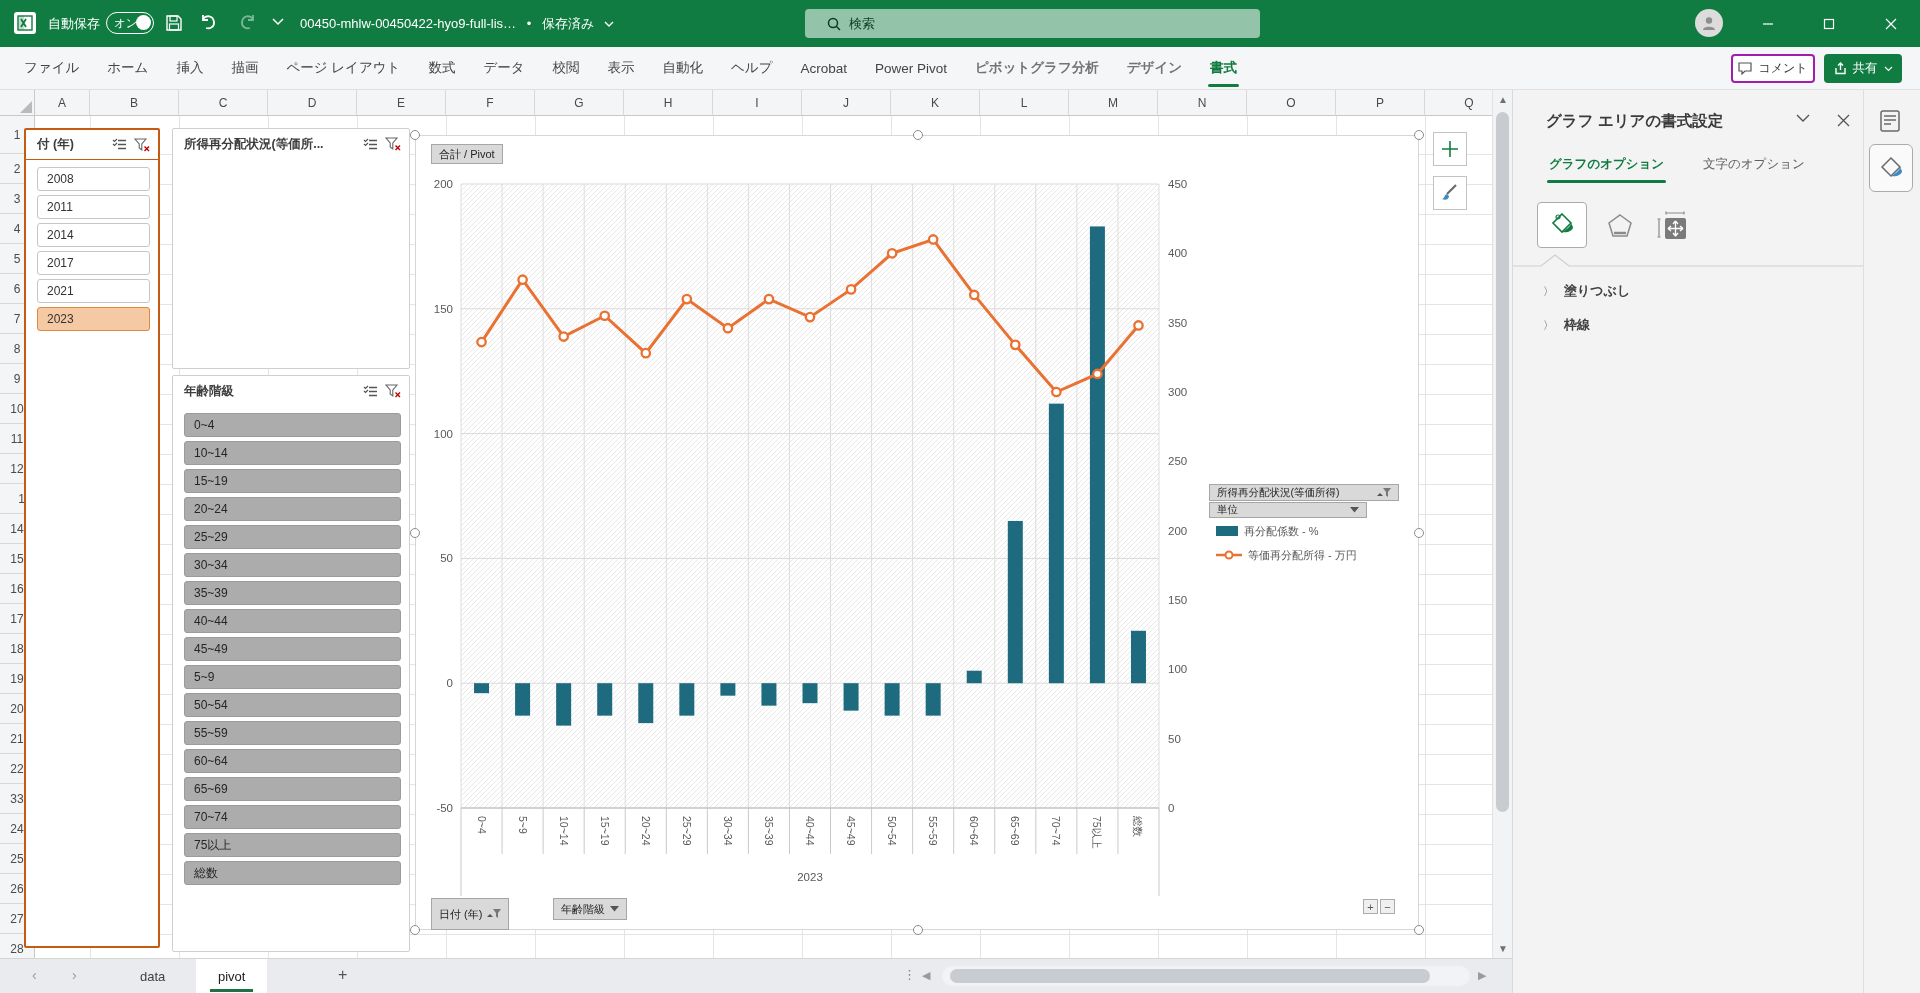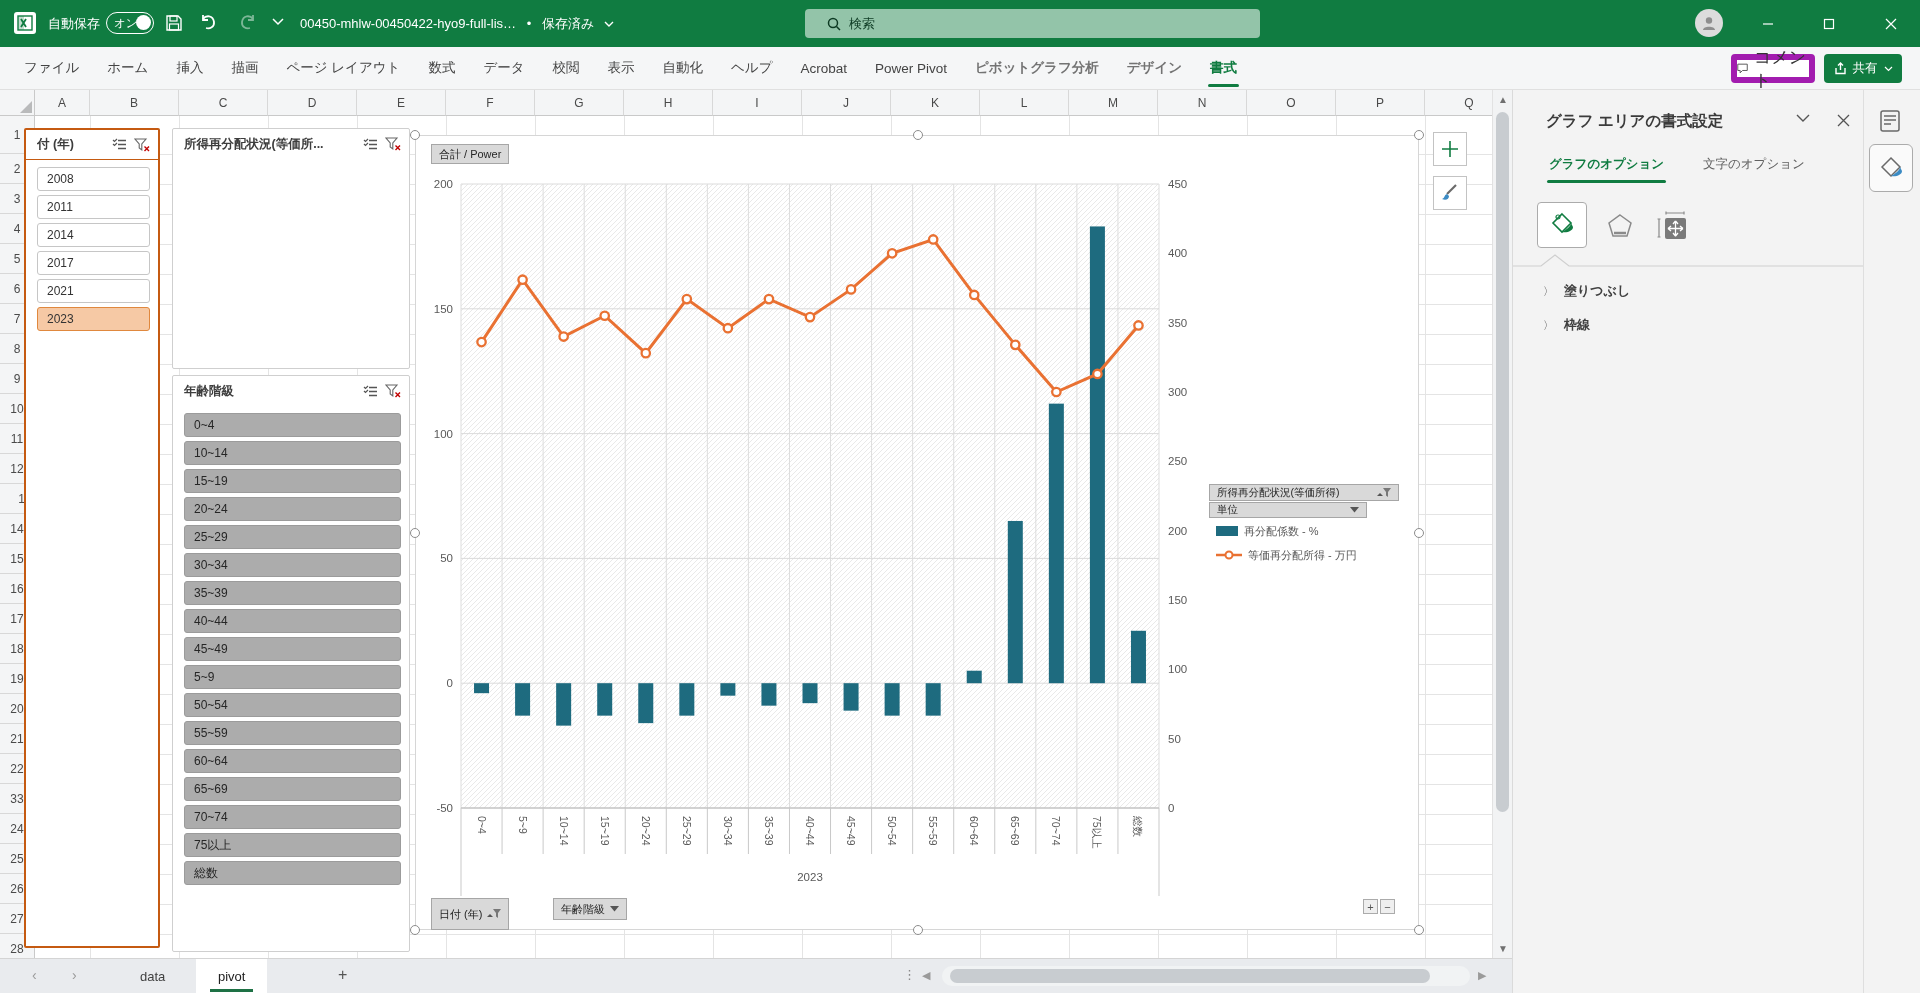--- a/index.html
+++ b/index.html
@@ -20,21 +20,21 @@
   .avatar { position:absolute; left:1695px; top:9px; width:28px; height:28px; border-radius:50%; background:#DCDCDC; display:flex; align-items:center; justify-content:center; }
   .winbtn { position:absolute; top:0; width:46px; height:47px; display:flex; align-items:center; justify-content:center; color:#fff; font-size:13px; }
 
   
   .ribbonrow { position:absolute; left:0; top:47px; width:1920px; height:43px; background:#F5F6F7; border-bottom:1px solid #E0E0E0; }
   .ribbon-tabs { position:absolute; left:10px; top:0; height:42px; display:flex; align-items:flex-start; gap:0; }
   .rtab { padding:0 14px; font-size:13.5px; color:#444; height:42px; display:flex; align-items:center; position:relative; white-space:nowrap; }
   .rtab.ctx { color:#737373;font-weight:bold; }
   .rtab.active { color:#107C41; font-weight:700; }
   .rtab.active::after { content:""; position:absolute; left:12px; right:12px; bottom:2px; height:3px; background:#107C41; border-radius:2px; }
-  .cmt-btn { position:absolute; left:1731px; top:7px; width:84px; height:29px; background:#fff; border:6px solid #a21caf; border-radius:4px; display:flex; align-items:center; justify-content:center; gap:6px; font-size:17px; color:#333; }
+  .cmt-btn { position:absolute; left:1731px; top:7px; width:84px; height:29px; background:#fff; border:2px solid #a21caf; border-radius:4px; display:flex; align-items:center; justify-content:center; gap:6px; font-size:12px; color:#333; }
   .share-btn { position:absolute; left:1824px; top:7px; width:78px; height:29px; background:#107C41; border-radius:4px; display:flex; align-items:center; justify-content:center; gap:6px; font-size:12.5px; color:#fff; }
 
   
   .sheet { position:absolute; left:0; top:90px; width:1492px; height:868px; background:#fff; overflow:hidden; }
   .colhdr { position:absolute; left:0; top:0; height:26px; display:flex; }
   .hdrcell { background:#F4F5F6; border-right:1px solid #D8D8D8; border-bottom:1px solid #C9C9C9; color:#4a4a4a; font-size:12px; display:flex; align-items:center; justify-content:center; }
   .corner { position:relative; background:#F4F5F6; border-right:1px solid #C9C9C9; border-bottom:1px solid #C9C9C9; }
   .corner::after { content:""; position:absolute; right:2px; bottom:2px; border-left:12px solid transparent; border-bottom:12px solid #B9BABB; }
   .rowhdr { position:absolute; left:0; top:26px; width:35px; }
   .rowcell { background:#F4F5F6; border-right:1px solid #C9C9C9; border-bottom:1px solid #D8D8D8; color:#4a4a4a; font-size:12px; display:flex; align-items:center; justify-content:center; }
@@ -480,21 +480,21 @@
         <text x="472.11764705882354" y="680" font-size="10.5" fill="#595959" transform="rotate(90 472.11764705882354 680)">50~54</text>
         <text x="513.1764705882354" y="680" font-size="10.5" fill="#595959" transform="rotate(90 513.1764705882354 680)">55~59</text>
         <text x="554.2352941176471" y="680" font-size="10.5" fill="#595959" transform="rotate(90 554.2352941176471 680)">60~64</text>
         <text x="595.2941176470589" y="680" font-size="10.5" fill="#595959" transform="rotate(90 595.2941176470589 680)">65~69</text>
         <text x="636.3529411764706" y="680" font-size="10.5" fill="#595959" transform="rotate(90 636.3529411764706 680)">70~74</text>
         <text x="677.4117647058824" y="680" font-size="10.5" fill="#595959" transform="rotate(90 677.4117647058824 680)">75以上</text>
         <text x="718.4705882352941" y="680" font-size="10.5" fill="#595959" transform="rotate(90 718.4705882352941 680)">総数</text>
         <text x="394" y="745" text-anchor="middle" font-size="11.5" fill="#595959">2023</text>
       </svg>
 
-    <div class="gbtn" style="left:15px;top:8px;height:20px">合計 / Power</div>
+    <div class="gbtn" style="left:15px;top:8px;height:20px">合計 / Pivot</div>
 
     <div class="gbtn" style="left:793px;top:348px;width:190px;height:17px;font-size:10.5px;justify-content:space-between">
       <span>所得再分配状況(等価所得)</span>
       <svg width="14" height="10" viewBox="0 0 14 10">
           <path d="M0 8 l3 -3 l3 3z" fill="#555"></path>
           <path d="M6 0 h8 l-3 4 v5 l-2 -1.5 v-3.5 z" fill="#777"></path>
         </svg>
     </div>
     <div class="gbtn" style="left:793px;top:366px;width:158px;height:16px;font-size:10.5px;justify-content:space-between">
       <span>単位</span>

